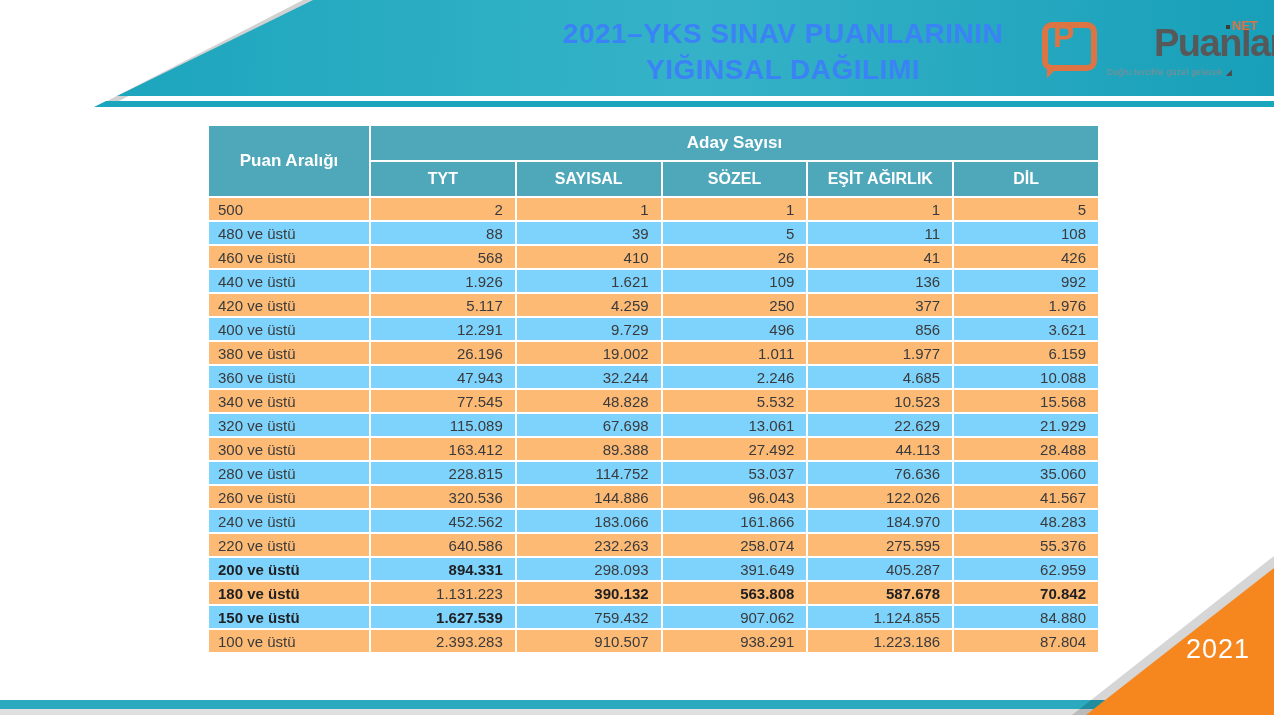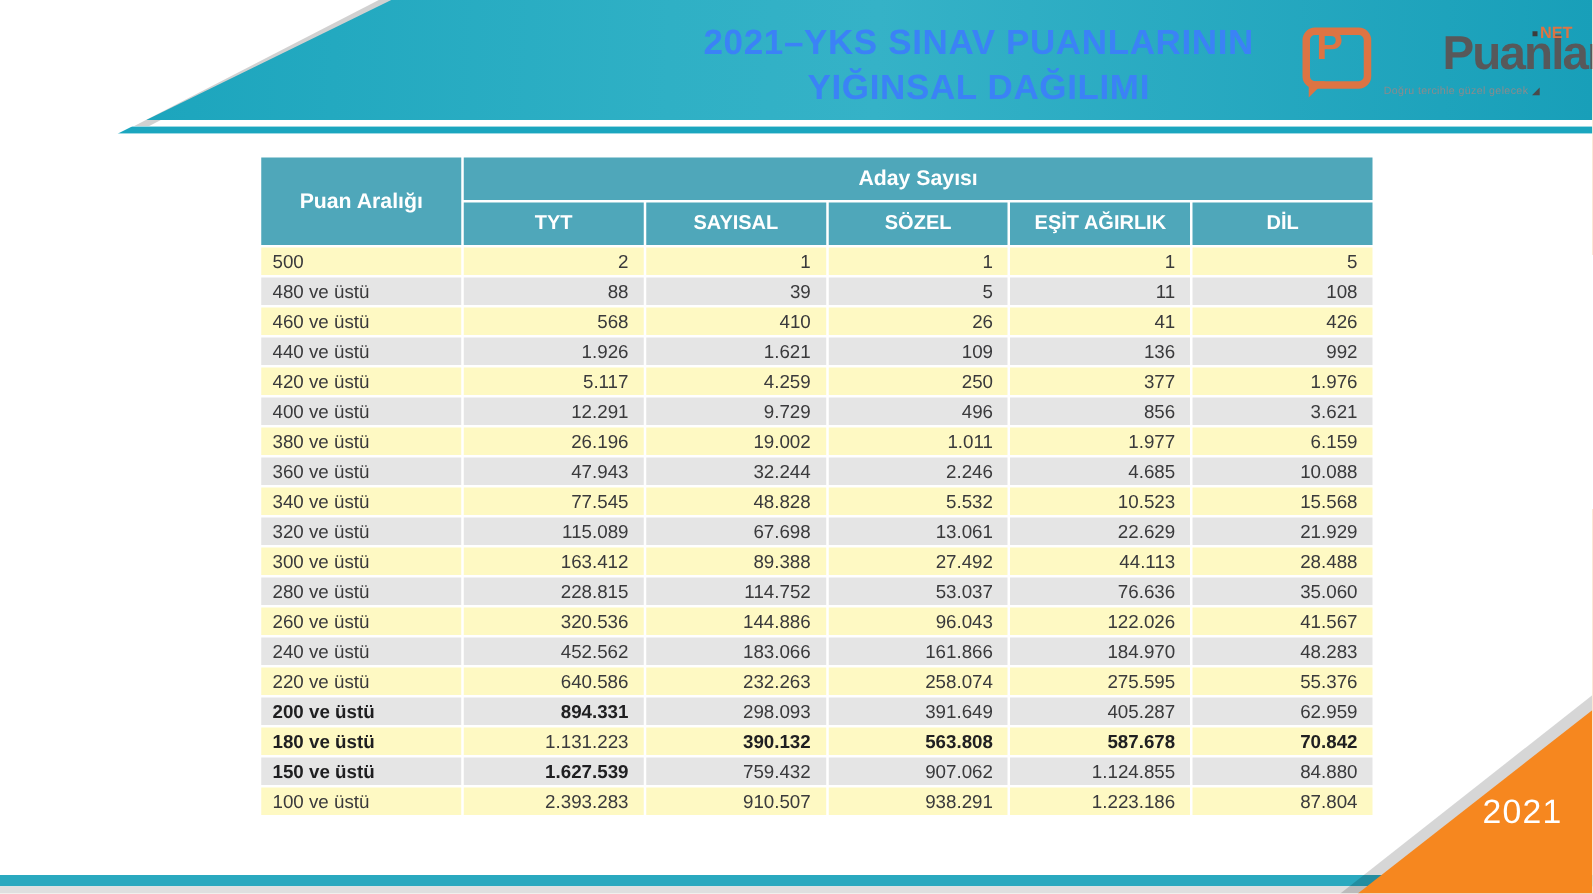--- a/index.html
+++ b/index.html
@@ -46,22 +46,22 @@
   
   table.data-table{ position:absolute; left:207px; top:124px; width:893px;
     border-collapse:separate; border-spacing:2px; table-layout:fixed; }
   table.data-table col.c-label{ width:160px; }
   th.h{ background:#4fa7ba; color:#ffffff; font-weight:700; text-align:center; vertical-align:middle; }
   th.h.span{ height:34px; font-size:17px; }
   th.h.sub{ height:34px; font-size:16px; }
   th.h.lbl{ font-size:17px; }
   td{ height:22px; font-size:15px; color:#3a3a3c; vertical-align:middle;
     white-space:nowrap; overflow:hidden; }
-  tr.dark td{ background:#fef9c3; }
-  tr.light td{ background:#e5e5e5; }
+  tr.dark td{ background:#fdba74; }
+  tr.light td{ background:#7dd3fc; }
   td.row-label{ text-align:left; padding-left:9px; }
   td.val{ text-align:right; padding-right:12px; }
   td.b, .b{ font-weight:700; color:#1f1f21; }
 
   
   .strip-teal{ position:absolute; left:0; top:700px; width:1274px; height:9px; background:#2aa9bf; }
   .strip-gray{ position:absolute; left:0; top:709px; width:1274px; height:6px; background:#dfdfdf; }
 
   
   .corner-shadow{ position:absolute; inset:0; background:rgba(0,0,0,.16);

